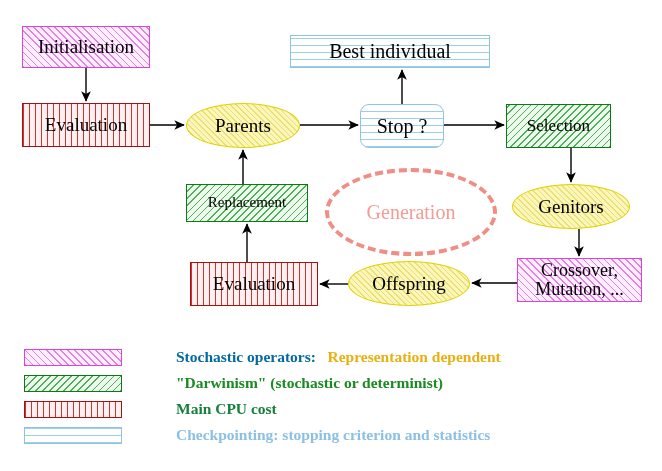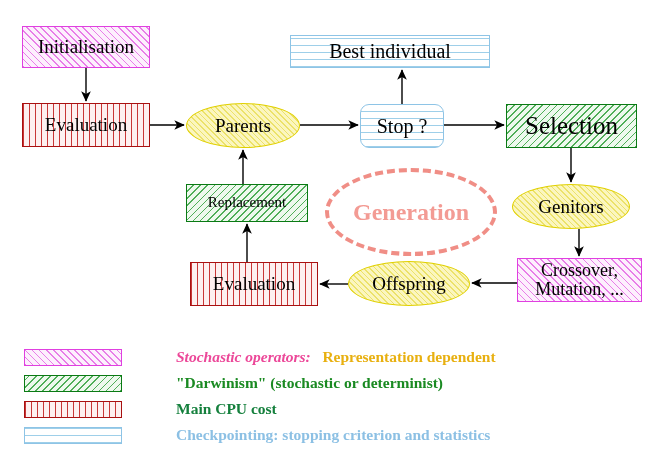--- a/index.html
+++ b/index.html
@@ -159,21 +159,21 @@
       <line x1="517" y1="283" x2="472" y2="283"></line>
 
       <line x1="348" y1="284" x2="320" y2="284"></line>
 
       <line x1="247" y1="262" x2="247" y2="224"></line>
 
       <line x1="243" y1="184" x2="243" y2="150"></line>
     </g>
   </svg>
 
-  <div class="gen-ellipse" style="left:325px; top:168px; width:172px; height:88px; font-size:24px;font-weight:bold;">
+  <div class="gen-ellipse" style="left:325px; top:168px; width:172px; height:88px; font-size:20px;">
     <span>Generation</span>
   </div>
 
   <div class="node fill-magenta" style="left:22px; top:26px; width:128px; height:42px; font-size:19px;">
     <span class="lbl">Initialisation</span>
   </div>
 
   <div class="node fill-red" style="left:22px; top:103px; width:128px; height:44px; font-size:19px;">
     <span class="lbl">Evaluation</span>
   </div>
@@ -183,21 +183,21 @@
   </div>
 
   <div class="node fill-blue" style="left:290px; top:35px; width:200px; height:33px; font-size:20px;">
     <span class="lbl">Best individual</span>
   </div>
 
   <div class="node fill-blue rounded" style="left:360px; top:104px; width:84px; height:44px; font-size:20px;">
     <span class="lbl">Stop ?</span>
   </div>
 
-  <div class="node fill-green" style="left:506px; top:104px; width:131px; height:44px; font-size:25px;">
+  <div class="node fill-green" style="left:506px; top:104px; width:105px; height:44px; font-size:17px;">
     <span class="lbl">Selection</span>
   </div>
 
   <div class="node fill-yellow ellipse" style="left:512px; top:184px; width:118px; height:45px; font-size:19px;">
     <span class="lbl">Genitors</span>
   </div>
 
   <div class="node fill-magenta" style="left:517px; top:258px; width:125px; height:44px; font-size:18px;">
     <span class="lbl" style="white-space:pre-line;">Crossover,
 Mutation, ...</span>
@@ -213,21 +213,21 @@
 
   <div class="node fill-green" style="left:186px; top:184px; width:122px; height:38px; font-size:15px;">
     <span class="lbl">Replacement</span>
   </div>
 
   <div id="legend">
 
     <div class="legend-row">
       <div class="swatch fill-magenta"></div>
       <div class="legend-text">
-        <span style="color:#ec4899;font-style:italic;">Stochastic operators:</span><span class="part2" style="color:#e8b010;">   Representation dependent</span>
+        <span style="color:#0369a1;">Stochastic operators:</span><span class="part2" style="color:#e8b010;">   Representation dependent</span>
       </div>
     </div>
 
     <div class="legend-row">
       <div class="swatch fill-green"></div>
       <div class="legend-text">
         <span style="color:#1a8a22;">"Darwinism" (stochastic or determinist)</span>
       </div>
     </div>
 

